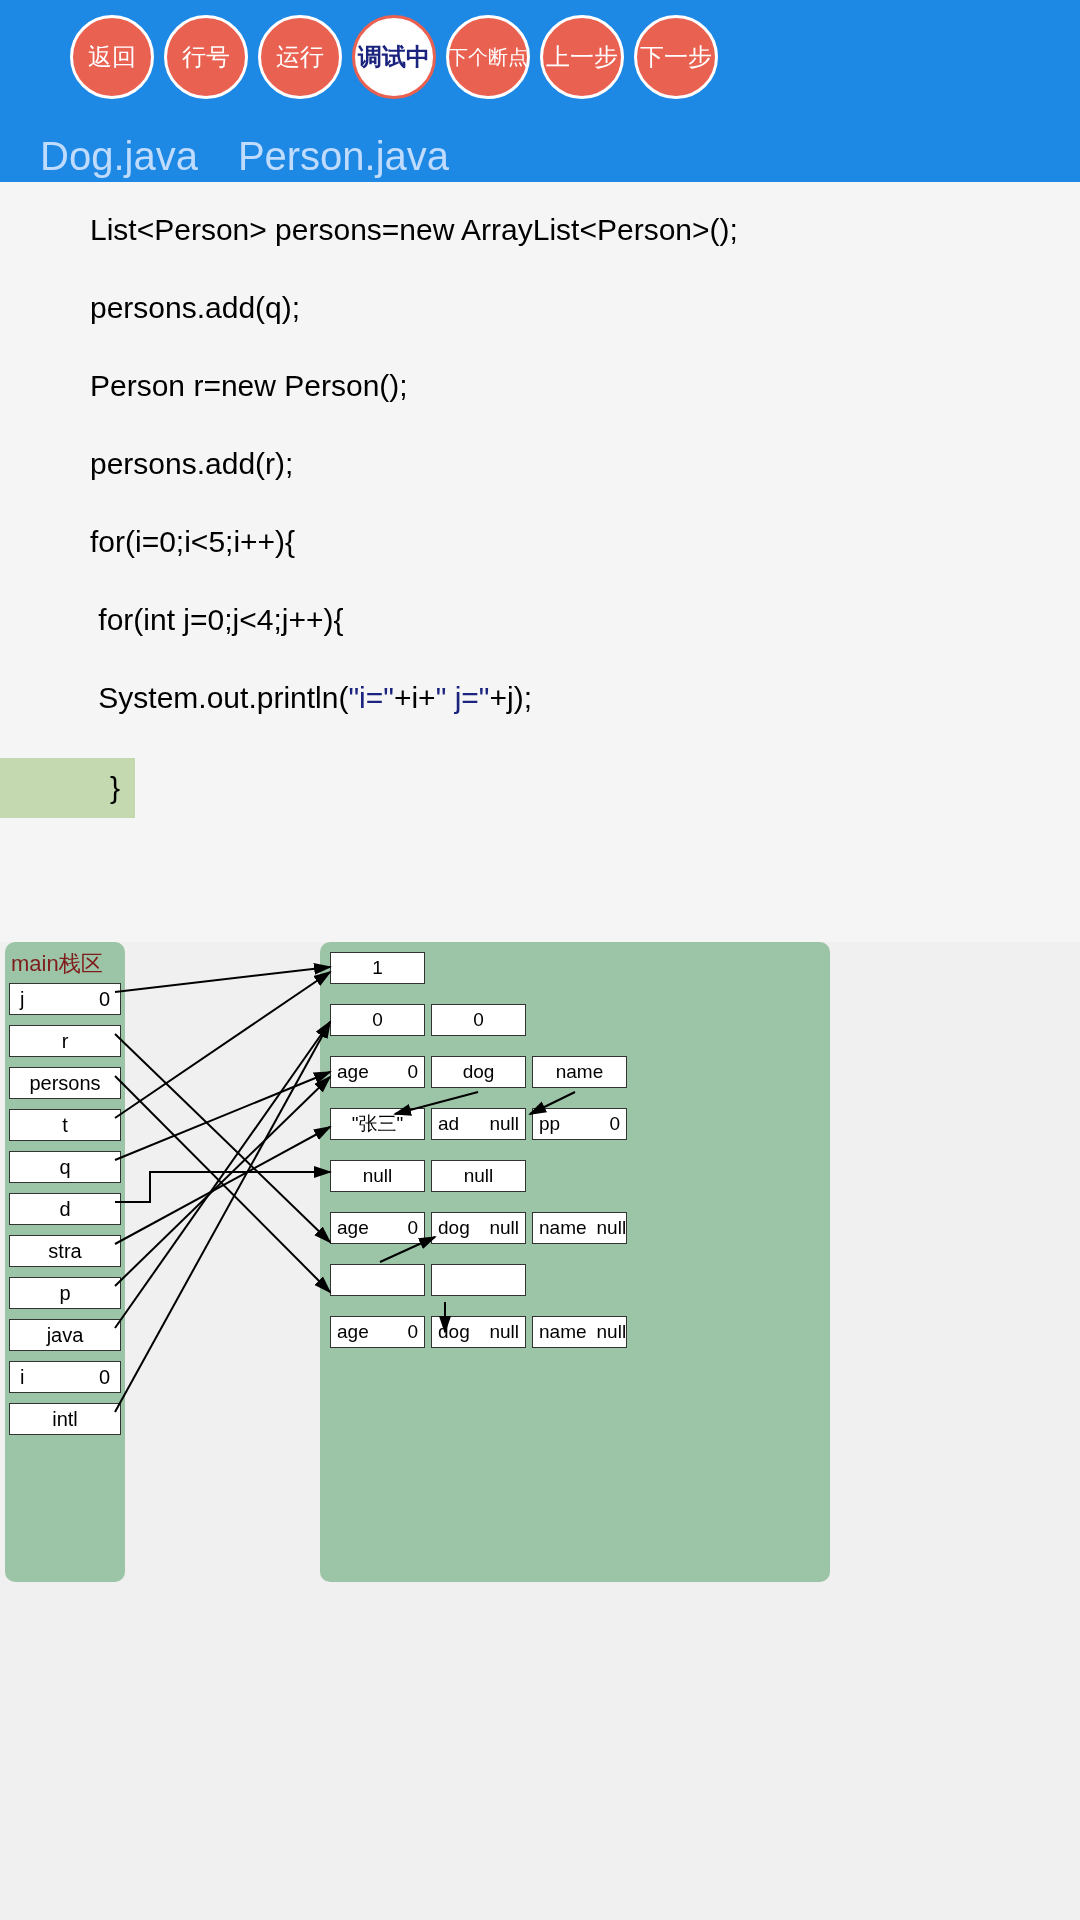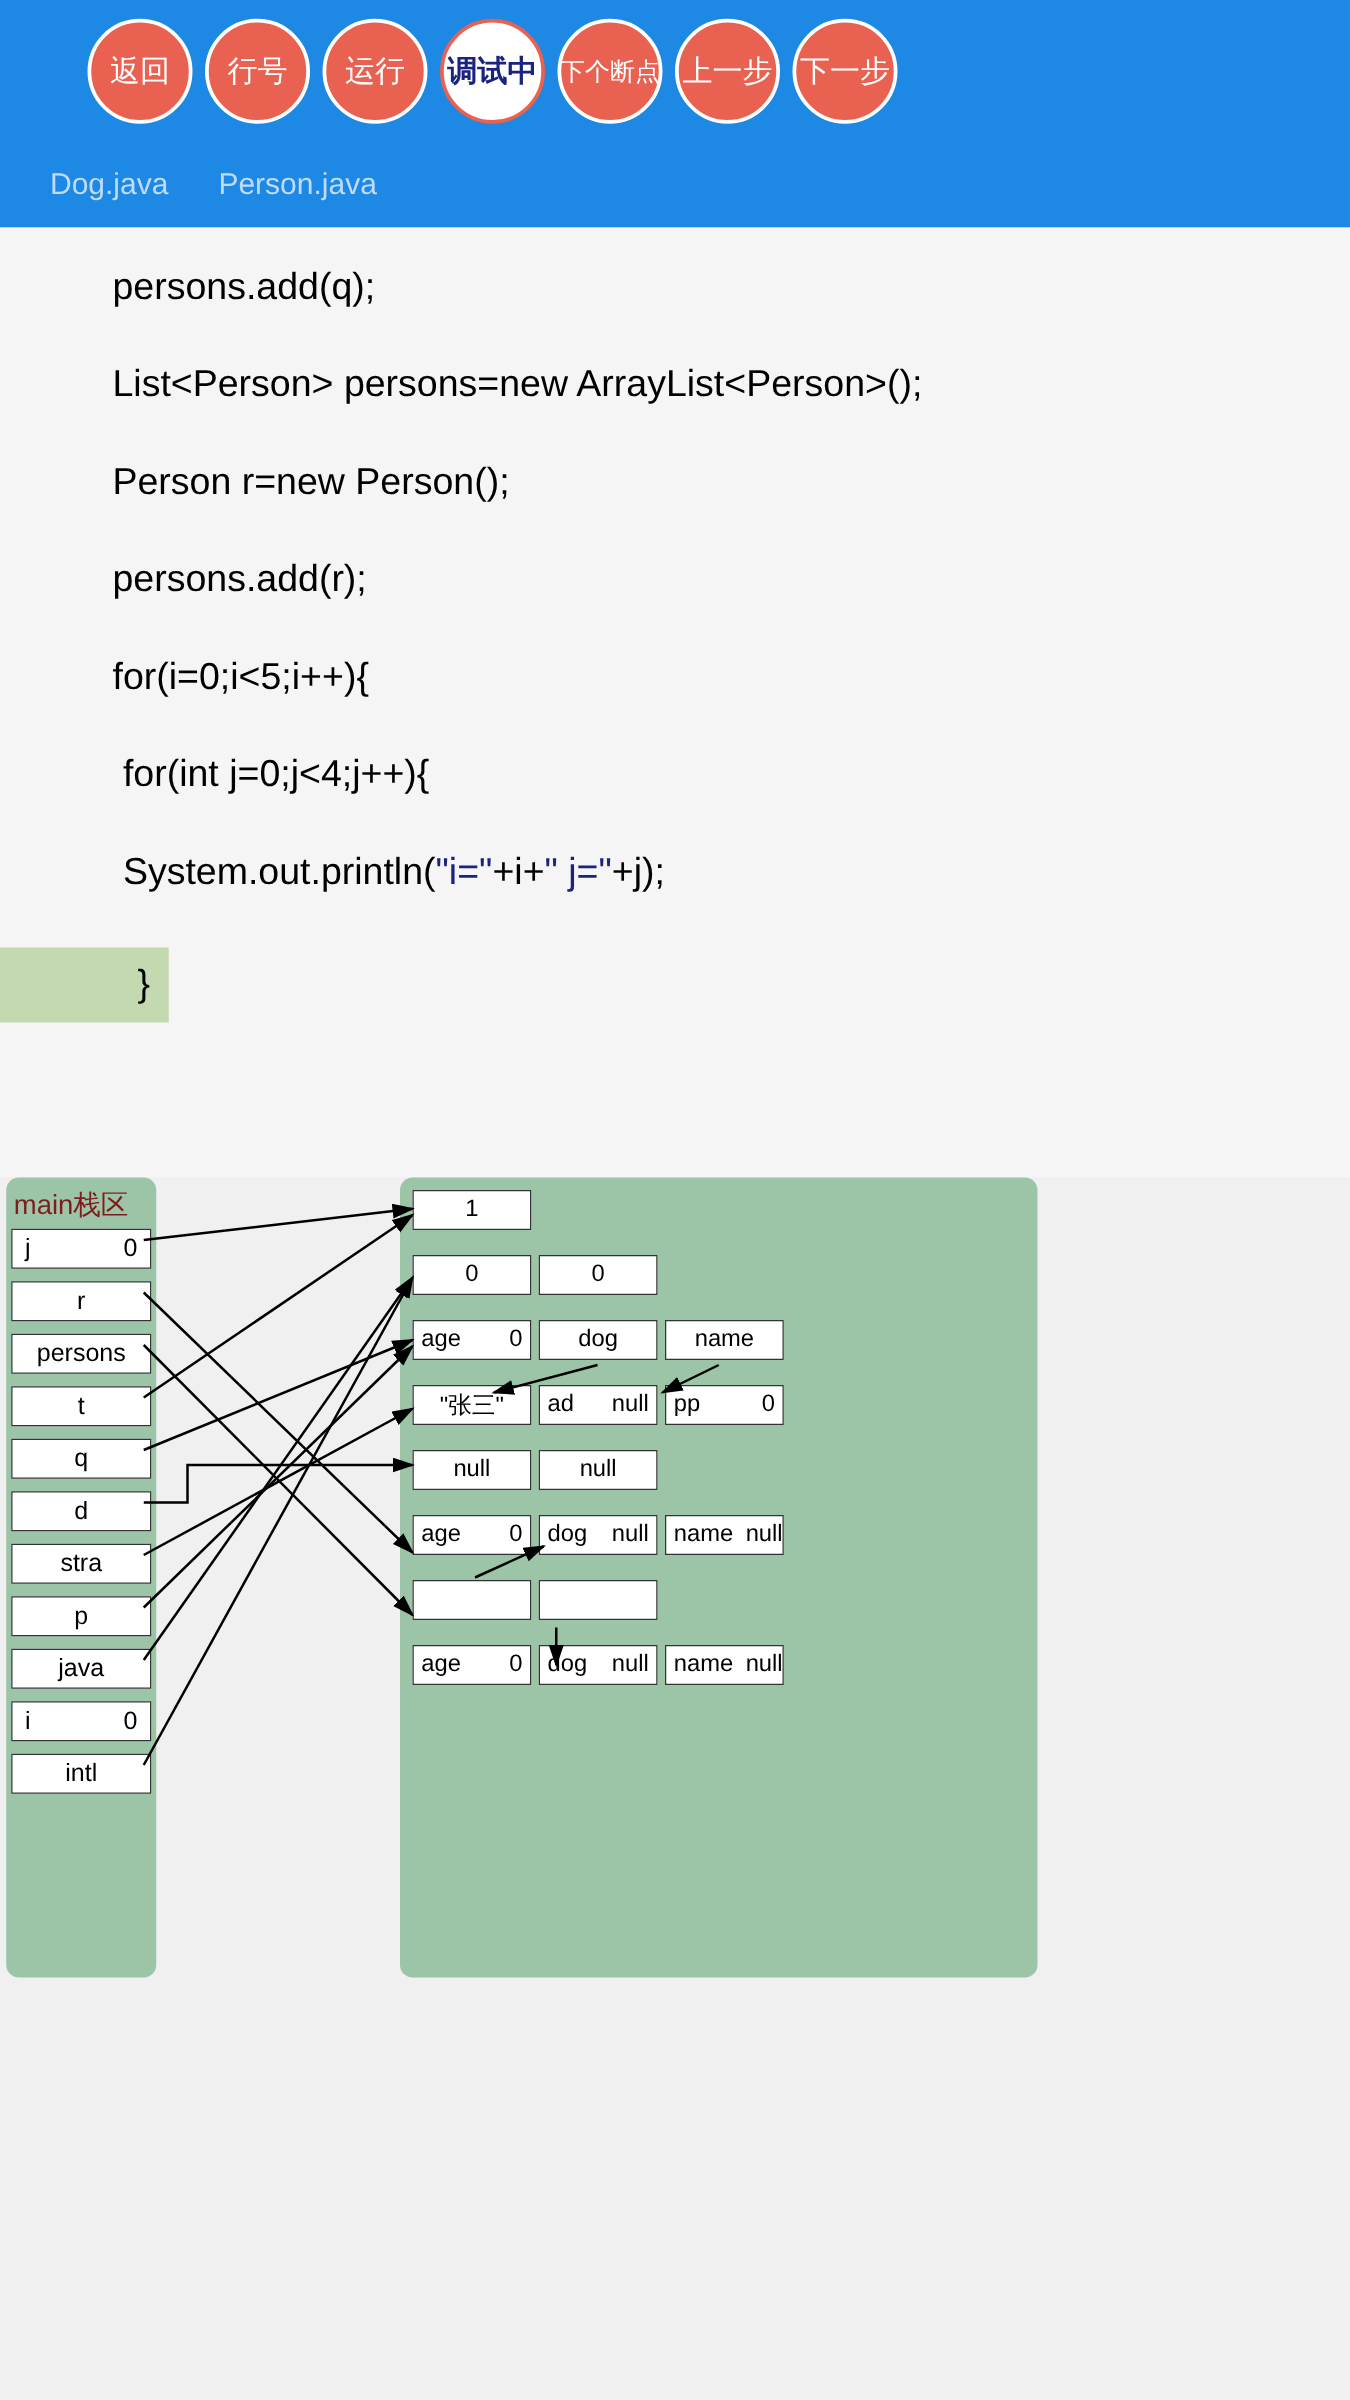--- a/index.html
+++ b/index.html
@@ -40,21 +40,21 @@
   .circle-btn.active {
     background: #ffffff;
     color: #1a237e;
     border: 3px solid #e96151;
     font-weight: bold;
   }
   .tabs {
     display: flex;
     gap: 40px;
     padding: 20px 40px 0 40px;
-    font-size: 24px;
+    font-size: 40px;
     position: relative;
   }
   .tab {
     color: #bfdbfe;
     padding-bottom: 20px;
     cursor: pointer;
     position: relative;
   }
   .tab.active { color: #fff; font-weight: 500; }
   .tab.active::after {
@@ -167,22 +167,22 @@
     <div class="circle-btn">上一步</div>
     <div class="circle-btn">下一步</div>
   </div>
   <div class="tabs">
     <div class="tab">Dog.java</div>
     <div class="tab">Person.java</div>
   </div>
 </div>
 
 <div class="code-area">
+  <div class="code-line">List&lt;Person&gt; persons=new ArrayList&lt;Person&gt;();</div>
   <div class="code-line">persons.add(q);</div>
-  <div class="code-line">List&lt;Person&gt; persons=new ArrayList&lt;Person&gt;();</div>
   <div class="code-line">Person r=new Person();</div>
   <div class="code-line">persons.add(r);</div>
   <div class="code-line">for(i=0;i&lt;5;i++){</div>
   <div class="code-line"> for(int j=0;j&lt;4;j++){</div>
   <div class="code-line"><span> System.out.println(</span><span class="string">"i="</span><span>+i+</span><span class="string">" j="</span><span>+j);</span></div>
   <div class="code-highlight">}</div>
 </div>
 
 <div class="visual-area">
 

